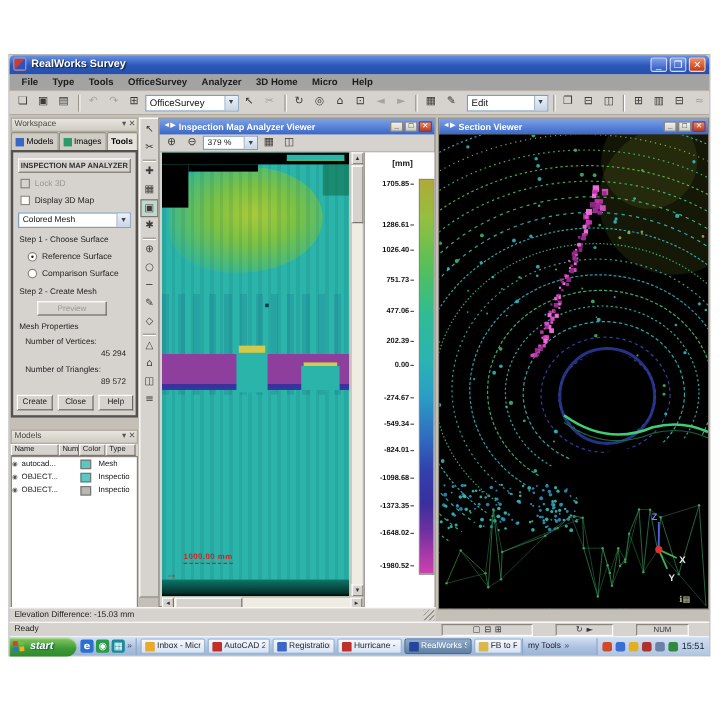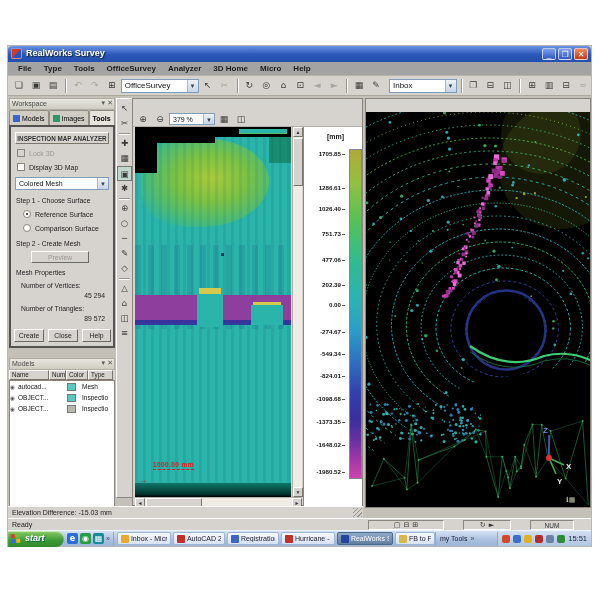--- a/index.html
+++ b/index.html
@@ -190,21 +190,21 @@
         <span class="tb-btn">⊡</span>
         <span class="tb-btn dis">◄</span>
         <span class="tb-btn dis">►</span>
       </span>
     <span class="tb-sep"></span>
     <span id="tbg5" style="display:flex;gap:1px;">
         <span class="tb-btn">▦</span>
         <span class="tb-btn">✎</span>
       </span>
     <span class="combo" style="width:92px;margin-left:4px;">
-      <span class="cv">Inbox</span>
+      <span class="cv">Edit</span>
       <span class="dd">▼</span>
     </span>
     <span class="tb-sep"></span>
     <span id="tbg6" style="display:flex;gap:1px;">
         <span class="tb-btn">❐</span>
         <span class="tb-btn">⊟</span>
         <span class="tb-btn">◫</span>
       </span>
     <span class="tb-sep"></span>
     <span id="tbg7" style="display:flex;gap:1px;">
@@ -329,20 +329,29 @@
         <span class="tb-btn">✎</span>
         <span class="tb-btn">◇</span>
         <span class="vsep"></span>
         <span class="tb-btn">△</span>
         <span class="tb-btn">⌂</span>
         <span class="tb-btn">◫</span>
         <span class="tb-btn">≡</span>
       </div>
 
     <div class="map-win">
+      <div class="child-title">
+        <span class="child-icon">◄▶</span>
+        <span>Inspection Map Analyzer Viewer</span>
+        <span class="cw-controls">
+          <span class="cwc">_</span>
+          <span class="cwc">□</span>
+          <span class="cwc close">✕</span>
+        </span>
+      </div>
       <div class="map-tb">
         <span id="mvtb1" style="display:flex;gap:1px;">
             <span class="tb-btn">⊕</span>
             <span class="tb-btn">⊖</span>
           </span>
         <span class="combo" style="width:46px;height:12px;">
           <span class="cv" style="font-size:7px;">379 %</span>
           <span class="dd">▼</span>
         </span>
         <span id="mvtb2" style="display:flex;gap:1px;">
@@ -400,20 +409,29 @@
       </div>
 
       <div class="hscroll">
         <div class="sb-btn" style="left:0;top:0;height:9px;">◄</div>
         <div class="hthumb"></div>
         <div class="sb-btn" style="left:157px;top:0;height:9px;">►</div>
       </div>
     </div>
 
     <div class="sec-win">
+      <div class="child-title">
+        <span class="child-icon">◄▶</span>
+        <span>Section Viewer</span>
+        <span class="cw-controls">
+          <span class="cwc">_</span>
+          <span class="cwc">□</span>
+          <span class="cwc close">✕</span>
+        </span>
+      </div>
       <div class="sec-body" id="secbody"><svg width="224" height="395" viewBox="0 0 224 395">
             <rect x="0" y="0" width="224" height="395" fill="#000"></rect>
             <circle cx="195" cy="55" r="62" fill="#93a833" opacity="0.14"></circle>
             <circle cx="175" cy="22" r="40" fill="#9fae33" opacity="0.12"></circle>
             <ellipse cx="140" cy="218" rx="40.32000000000001" ry="36" fill="none" stroke="#3a4ab8" stroke-width="1" stroke-dasharray="2.5 2.7" opacity="0.85"></ellipse>
             <ellipse cx="138.6" cy="217" rx="53.760000000000005" ry="48" fill="none" stroke="#3a4ab8" stroke-width="1" stroke-dasharray="2.8 2.6" opacity="0.85"></ellipse>
             <ellipse cx="137.2" cy="216" rx="67.2" ry="60" fill="none" stroke="#2fc6c6" stroke-width="1" stroke-dasharray="2.8 2.0" opacity="0.85"></ellipse>
             <ellipse cx="135.8" cy="215" rx="80.64000000000001" ry="72" fill="none" stroke="#2fc6c6" stroke-width="1" stroke-dasharray="1.8 2.1" opacity="0.85"></ellipse>
             <ellipse cx="134.4" cy="214" rx="94.08000000000001" ry="84" fill="none" stroke="#3dc87e" stroke-width="1" stroke-dasharray="2.7 1.7" opacity="0.85"></ellipse>
             <ellipse cx="133" cy="213" rx="107.52000000000001" ry="96" fill="none" stroke="#2fb9d0" stroke-width="1" stroke-dasharray="2.4 1.6" opacity="0.85"></ellipse>

